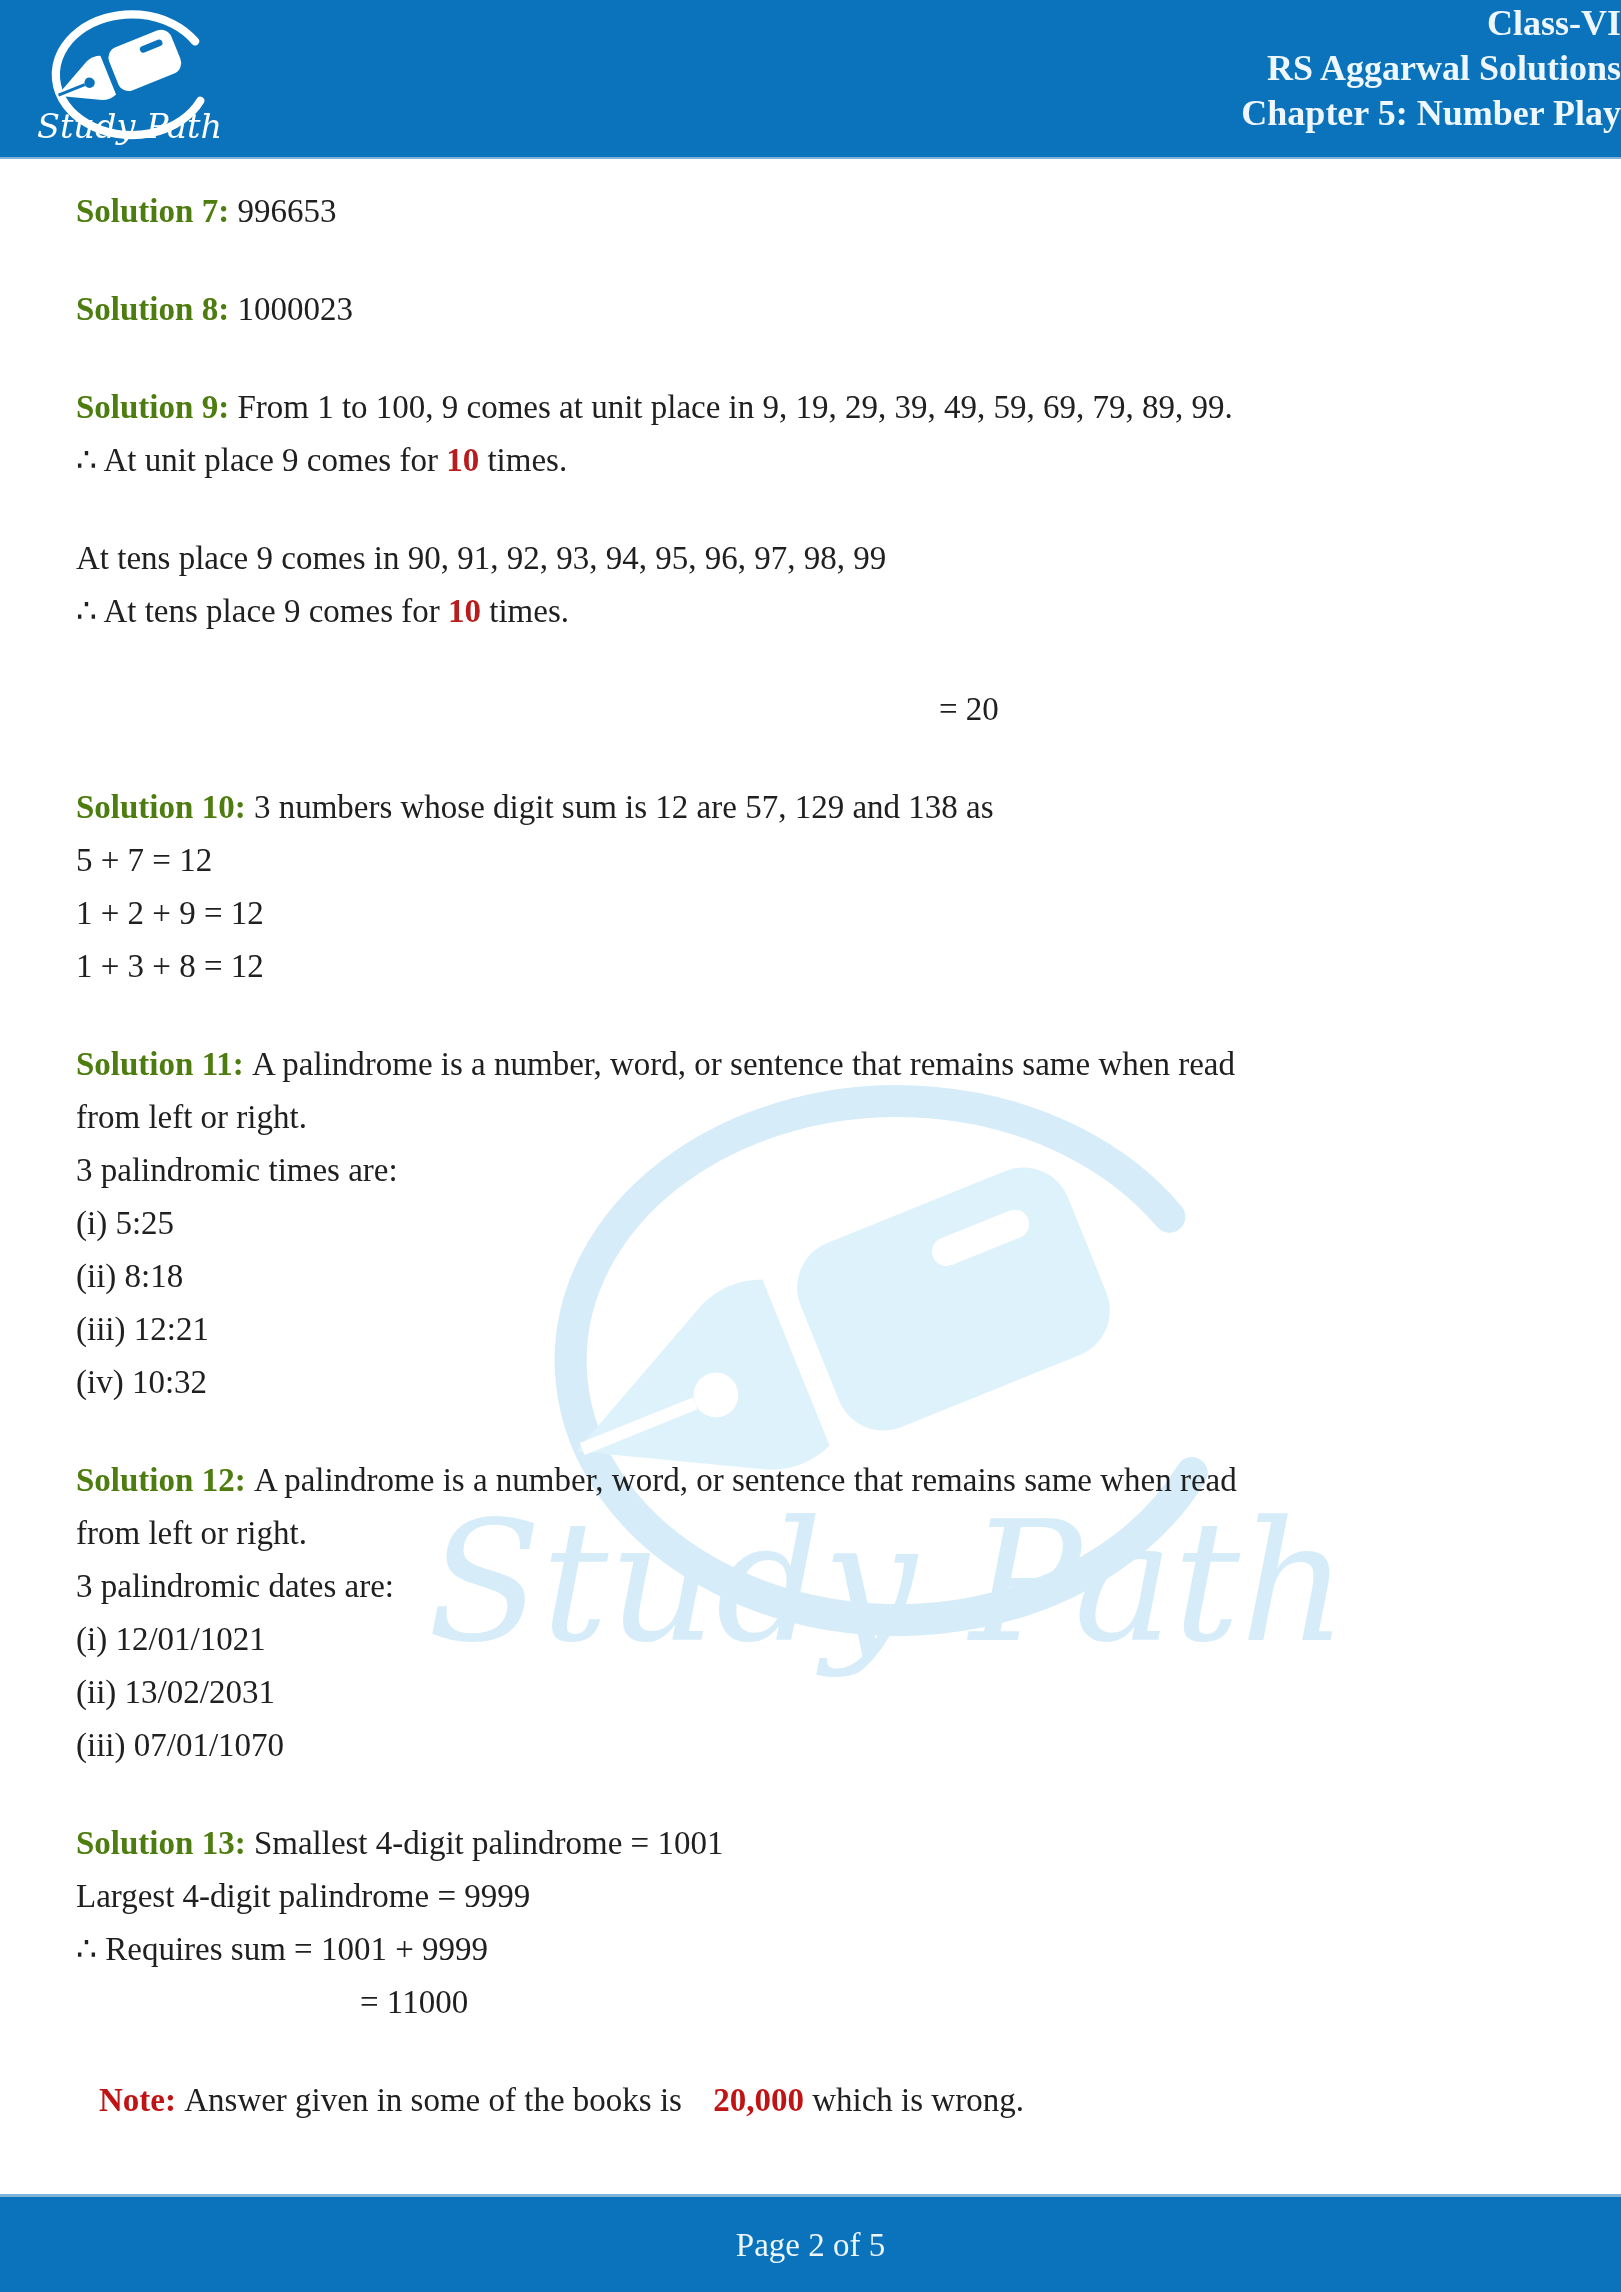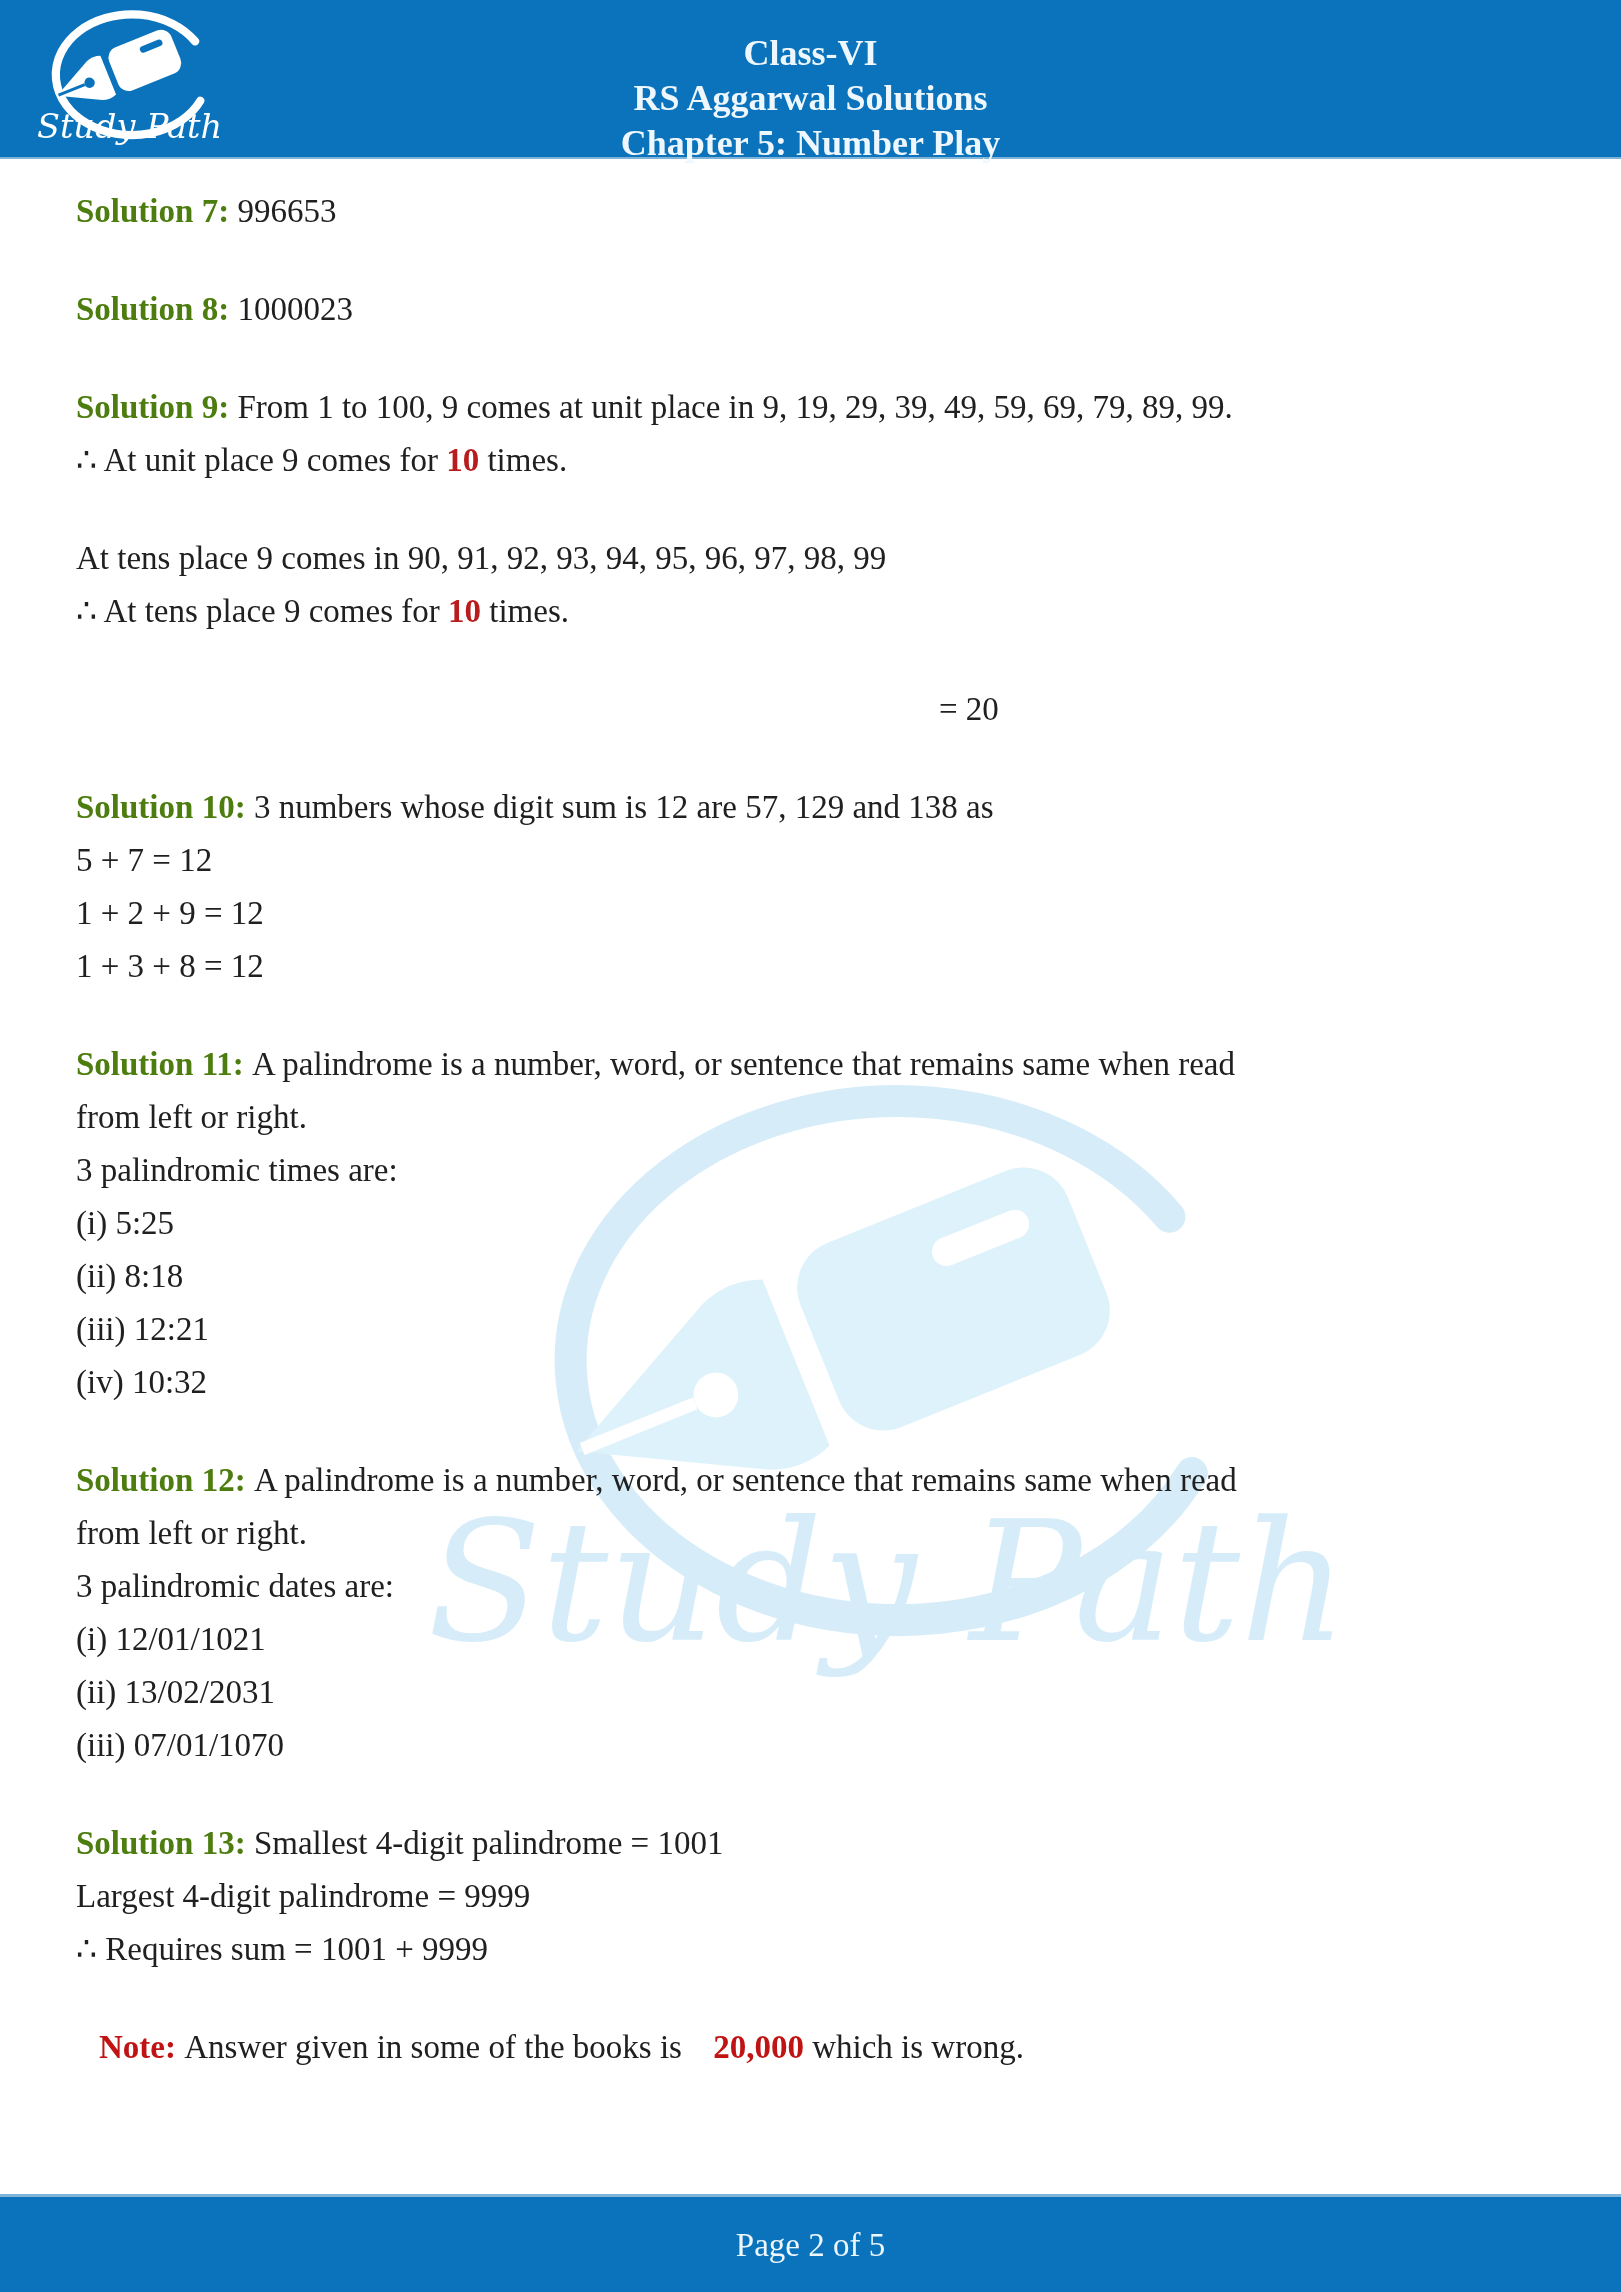--- a/index.html
+++ b/index.html
@@ -1,21 +1,21 @@
 <!DOCTYPE html>
 <html><head>
 <meta charset="utf-8">
 <style>
   html,body{margin:0;padding:0;}
   body{width:1621px;background:#ffffff;font-family:"Liberation Serif",serif;}
   .page{display:flex;flex-direction:column;min-height:2293px;width:1621px;position:relative;overflow:hidden;}
 
   
   .header{position:relative;height:159px;background:#0a73bc;border-bottom:2.9px solid #7fb3d8;box-sizing:border-box;flex:0 0 auto;}
-  .header-titles{padding-top:23px;text-align:center;color:#eef7fd;font-weight:bold;font-size:36px;line-height:45px;margin-top:8px;}
+  .header-titles{padding-top:1px;text-align:right;color:#eef7fd;font-weight:bold;font-size:36px;line-height:45px;}
   .logo-box{position:absolute;left:15.7px;top:3.9px;width:227px;height:149px;}
   .logo-box svg{width:100%;height:100%;}
 
   
   .content{position:relative;flex:1 1 auto;padding:25.5px 69px 0 76px;font-size:33px;line-height:53px;color:#202020;box-sizing:border-box;z-index:1;}
   .paragraphs{position:relative;z-index:2;}
   .para{margin:0 0 45px 0;}
   .line{min-height:53px;}
   .run-g{color:#4d7c0f;font-weight:bold;}
   .run-u{color:#b91c1c;font-weight:bold;}
@@ -107,20 +107,21 @@
           <div class="line"><span>from left or right.</span></div>
           <div class="line"><span>3 palindromic dates are:</span></div>
           <div class="line"><span>(i) 12/01/1021</span></div>
           <div class="line"><span>(ii) 13/02/2031</span></div>
           <div class="line"><span>(iii) 07/01/1070</span></div>
         </div>
         <div class="para">
           <div class="line"><span class="run-g">Solution 13: </span><span>Smallest 4-digit palindrome = 1001</span></div>
           <div class="line"><span>Largest 4-digit palindrome = 9999</span></div>
           <div class="line"><span>∴ Requires sum = 1001 + 9999</span></div>
+          <div class="line" style="margin-left: 284px;"><span>= 11000</span></div>
         </div>
         <div class="para">
           <div class="line"><span class="run-r">Note: </span><span>Answer given in some of the books is </span><span class="run-r">20,000</span><span> which is wrong.</span></div>
         </div>
       </div>
   </div>
 
   <div class="footer">
     <div><span>Page </span><span class="run-b">2</span><span> of </span><span class="run-b">5</span></div>
   </div>

